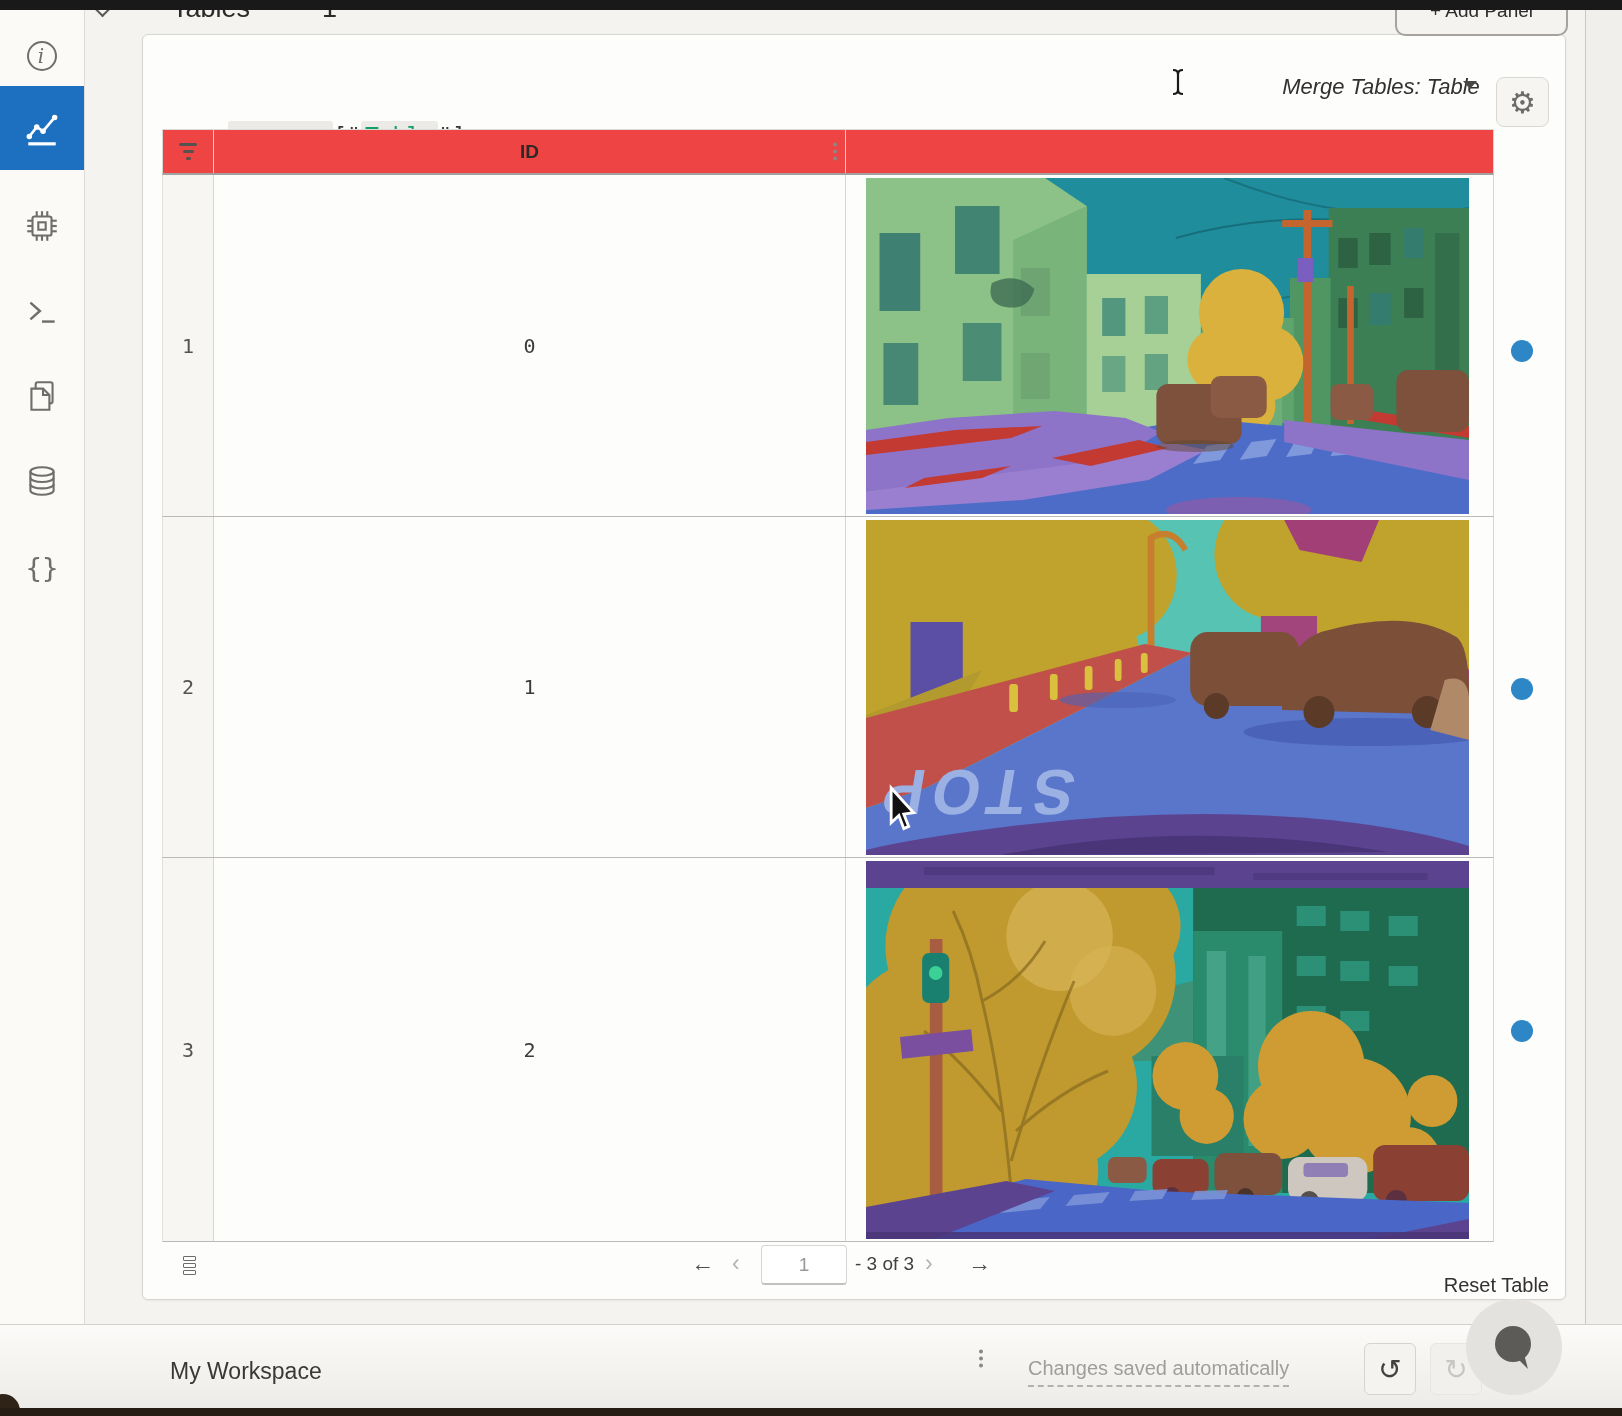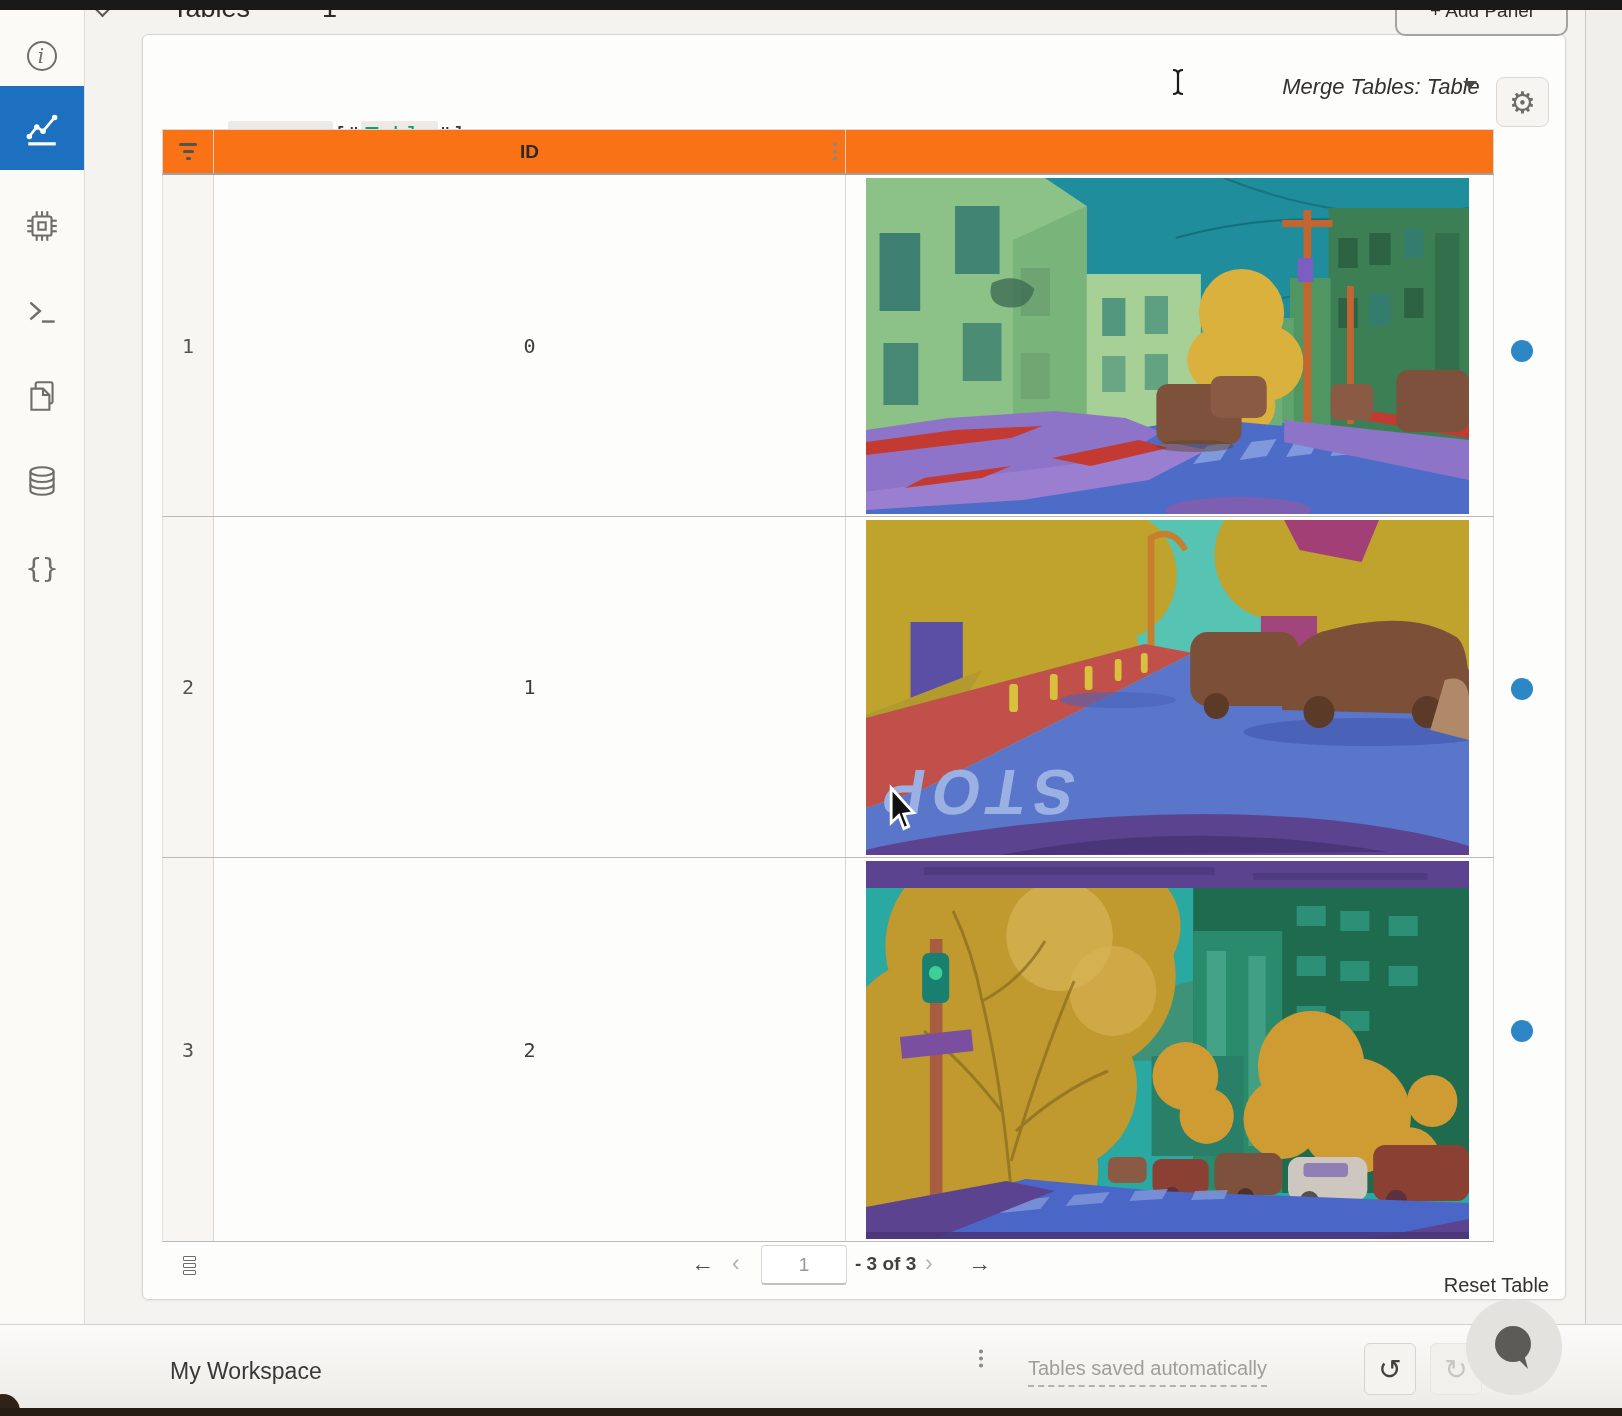--- a/index.html
+++ b/index.html
@@ -41,21 +41,21 @@
   .q-dark  { color:#3a3836; }
 
   .ibeam { left:1026px; top:32px; }
   .merge-label { top:39px; width:320px; left:1078px; text-align:center; font-size:22px; color:#33312f; cursor:pointer;font-style:italic; }
   .merge-caret { left:1320px; top:46px; width:0; height:0; border-left:7px solid transparent; border-right:7px solid transparent; border-top:8px solid #4a4846; cursor:pointer; }
   .gear-btn { left:1353px; top:42px; width:53px; height:50px; border:1px solid #d9d7d3; border-radius:8px; background:#f6f5f2;
     display:flex; align-items:center; justify-content:center; font-size:30px; color:#6e6c69; cursor:pointer; }
 
   
   .tbl { left:19px; top:94px; width:1332px; }
-  .tbl-header { position:relative; display:flex; height:46px; background:#f97316; border-top:1px solid #dcdad6; border-bottom:2px solid #a3a19d; border-left:1px solid #d8d6d2; border-right:1px solid #d8d6d2; }
+  .tbl-header { position:relative; display:flex; height:46px; background:#ef4444; border-top:1px solid #dcdad6; border-bottom:2px solid #a3a19d; border-left:1px solid #d8d6d2; border-right:1px solid #d8d6d2; }
   .th { display:flex; align-items:center; justify-content:center; position:relative; font-size:19px; font-weight:bold; color:#2b2a28; }
   .th-gutter { width:51px; border-right:1px solid #d8d6d2; }
   .th-id { width:632px; border-right:1px solid #d8d6d2; }
   .th-image { width:647px; }
   .kebab { position:absolute; right:8px; top:50%; transform:translateY(-50%); display:flex; flex-direction:column; align-items:center; cursor:pointer; }
   .kebab i { display:block; width:4px; height:4px; border-radius:50%; background:#8a8884; margin:1.5px 0; }
   .filter-icon { display:flex; flex-direction:column; align-items:center; cursor:pointer; }
   .filter-icon i { display:block; height:3px; background:#55534f; border-radius:2px; margin:2px 0; }
   .filter-icon i:nth-child(1){ width:18px; } .filter-icon i:nth-child(2){ width:11px; } .filter-icon i:nth-child(3){ width:5px; }
 
@@ -70,21 +70,21 @@
   .run-dot { width:22px; height:22px; border-radius:50%; background:#2d86c5; z-index:5; }
 
   
   .pager { left:0; top:1207px; width:1422px; height:50px; }
   .pg-icon { left:40px; top:14px; width:13px; display:flex; flex-direction:column; cursor:pointer; }
   .pg-icon i { display:block; height:5px; border:1.5px solid #6e6c69; border-radius:1px; margin-bottom:2px; }
   .pg-arrow { top:8px; font-size:23px; color:#4f4d4a; cursor:pointer; }
   .pg-chev { top:8px; font-size:23px; color:#b5b3ae; cursor:pointer; }
   .pg-input { left:618px; top:3px; width:86px; height:40px; border:1px solid #d8d6d2; border-bottom:2px solid #c3c1bd; border-radius:4px;
     background:#fff; text-align:center; font-size:19px; color:#9a9894; font-family:"Liberation Sans",sans-serif; }
-  .pg-range { left:712px; top:11px; font-size:19px; color:#43413e;font-weight:bold; }
+  .pg-range { left:712px; top:11px; font-size:19px; color:#43413e; }
   .reset-btn { right:16px; top:9px; font-size:20px; color:#33312f; cursor:pointer;margin-top:23px; }
 
   
   .footer { left:0; top:1324px; width:1622px; height:92px; background:linear-gradient(#fcfbf9,#ebeae6); border-top:1px solid #d2d0cc; z-index:10; }
   .ws-label { left:170px; top:33px; font-size:23px; color:#3a3836; }
   .ws-kebab { left:347px; top:33px; }
   .autosave { left:1028px; top:32px; font-size:20px; color:#a09e9a; border-bottom:2px dashed #b3b1ad; padding-bottom:5px; cursor:pointer; }
   .undo-btn, .redo-btn { top:18px; width:52px; height:52px; border-radius:6px; display:flex; align-items:center; justify-content:center; font-size:28px; cursor:pointer; }
   .undo-btn { left:1364px; background:#f4f3f0; border:1px solid #d6d4d0; color:#43413e; }
   .redo-btn { left:1430px; background:#f1f0ed; border:1px solid #e7e6e3; color:#c9c7c3; }
@@ -431,21 +431,21 @@
     </div>
   </section>
 
   <footer class="abs footer">
     <span class="abs ws-label">My Workspace</span>
     <div class="abs ws-kebab kebab" style="position:absolute;">
         <i></i>
         <i></i>
         <i></i>
       </div>
-    <span class="abs autosave">Tables saved automatically</span>
+    <span class="abs autosave">Changes saved automatically</span>
     <button class="abs undo-btn">
         <span>↺</span>
       </button>
     <button class="abs redo-btn">
         <span>↻</span>
       </button>
     <div class="abs chat-fab">
       <svg width="52" height="52" viewBox="0 0 52 52">
         <circle cx="25" cy="23" r="18" fill="#5d5b57"></circle>
         <polygon points="30,38 40,48 36,33" fill="#5d5b57"></polygon>

